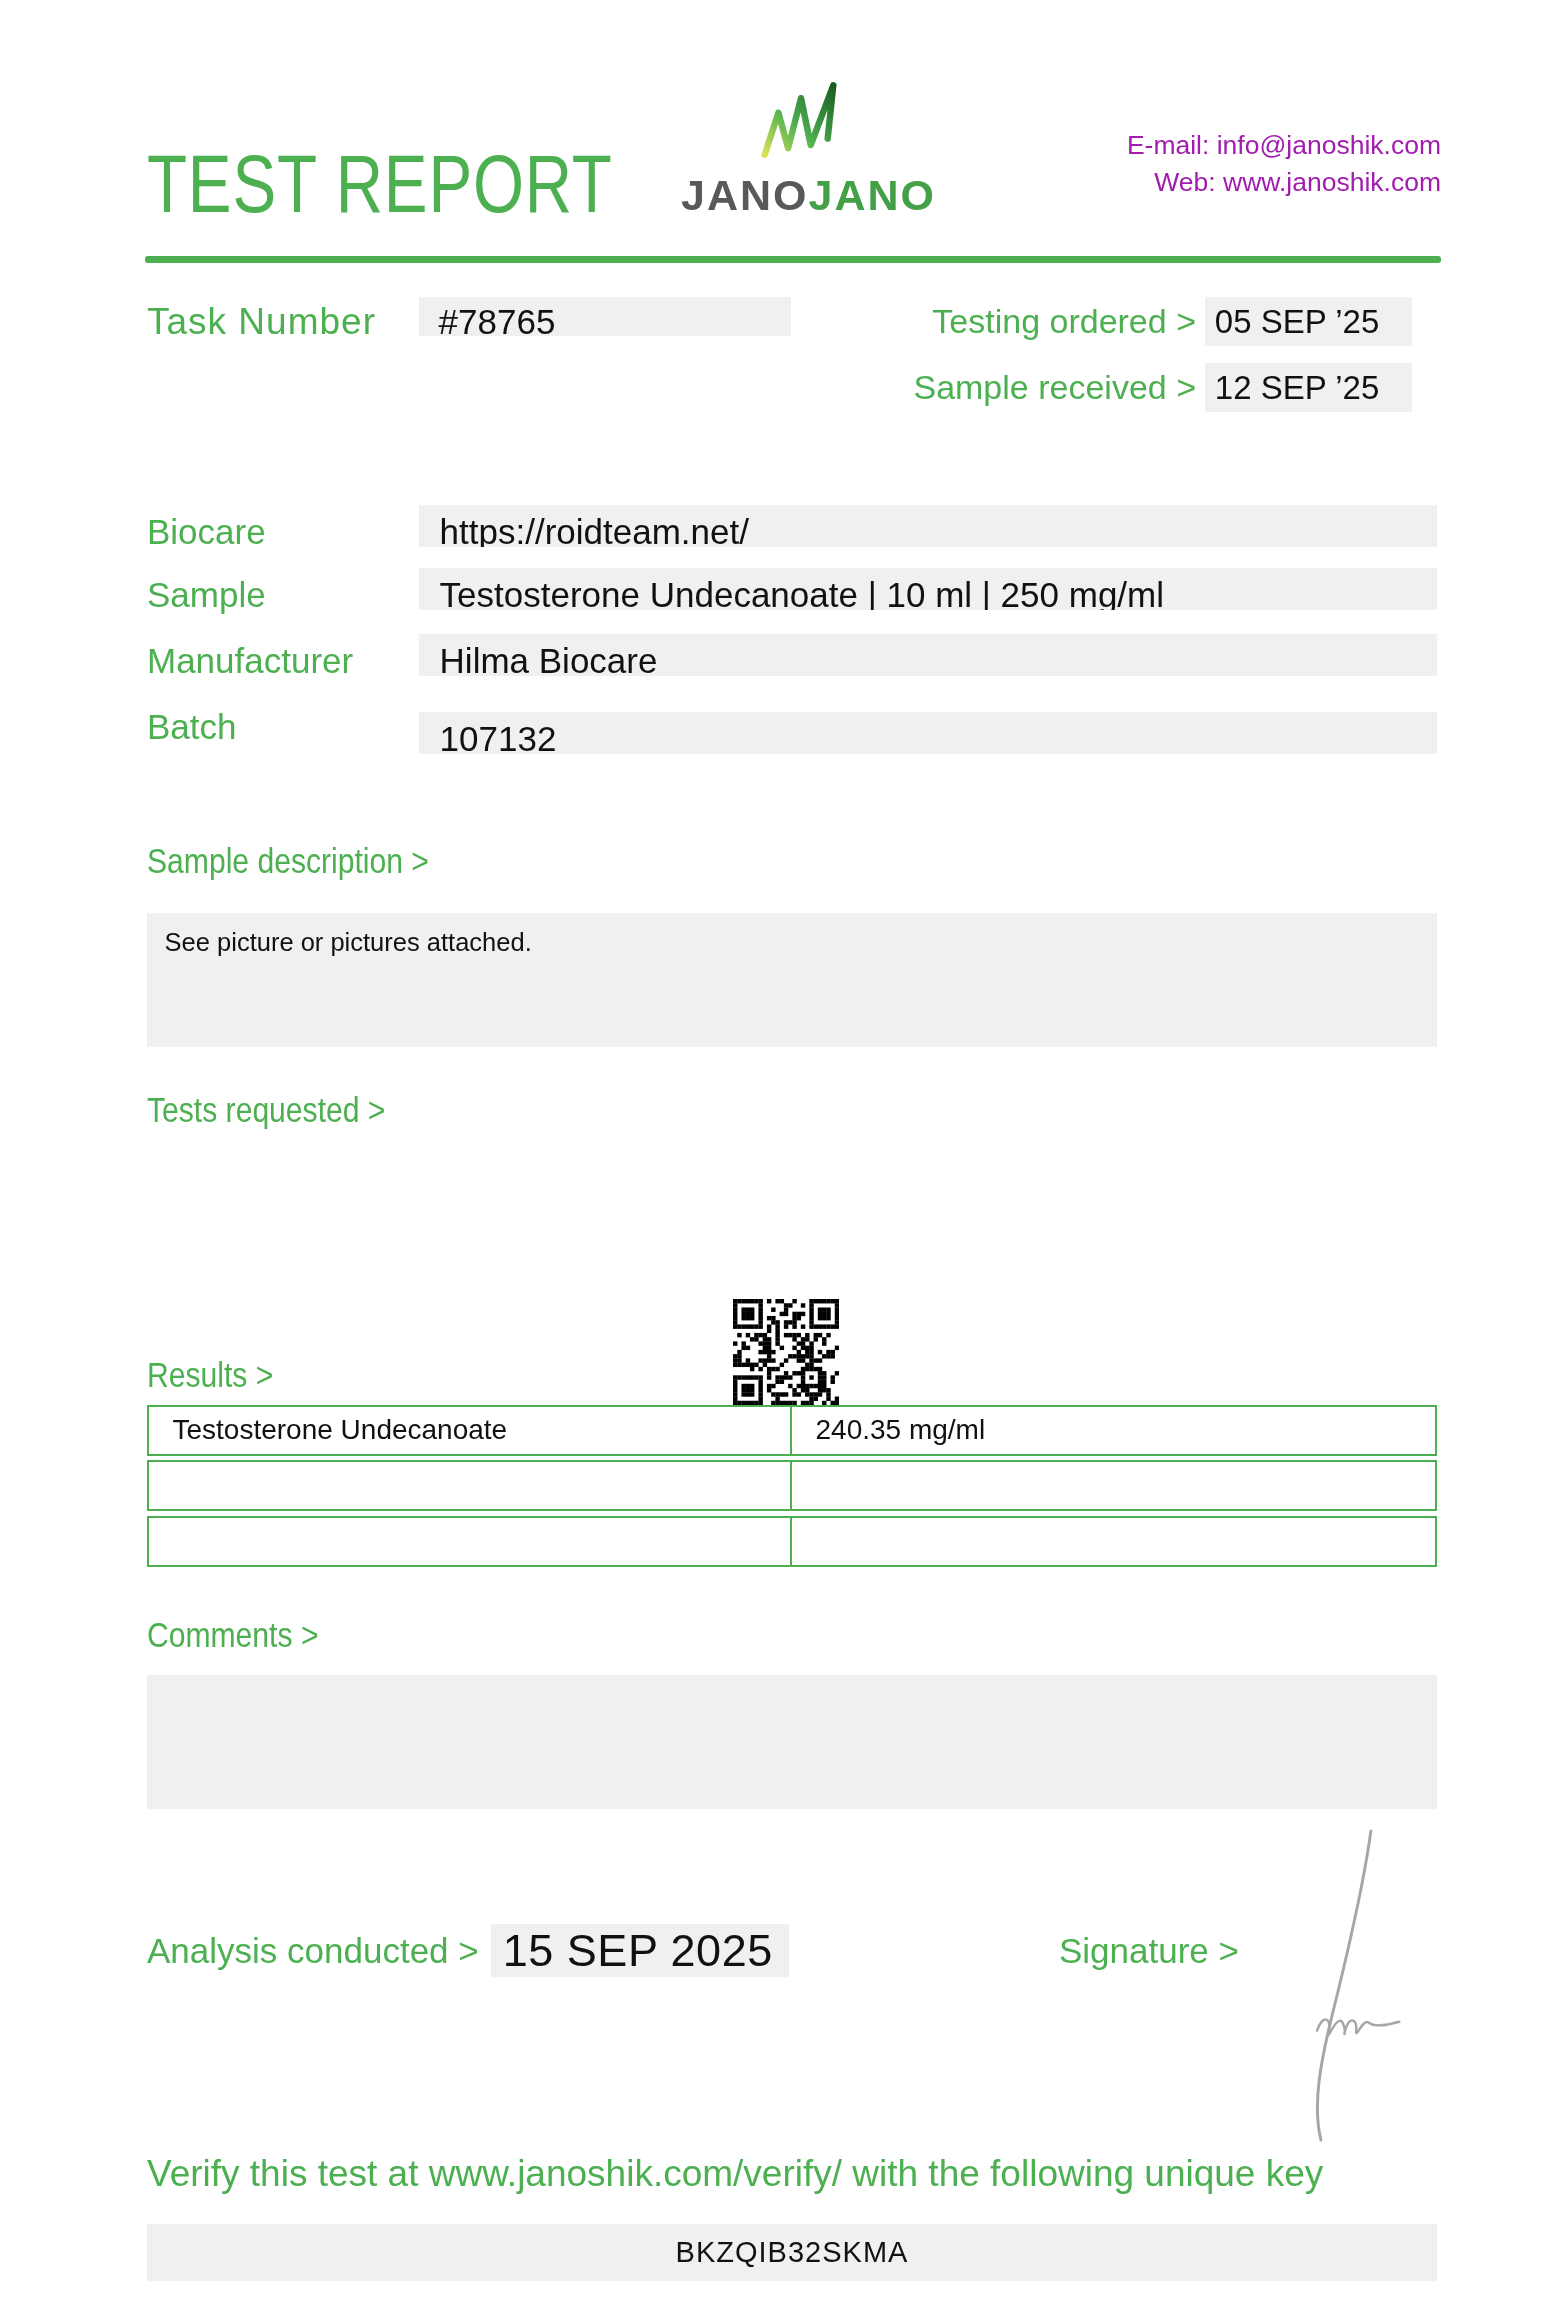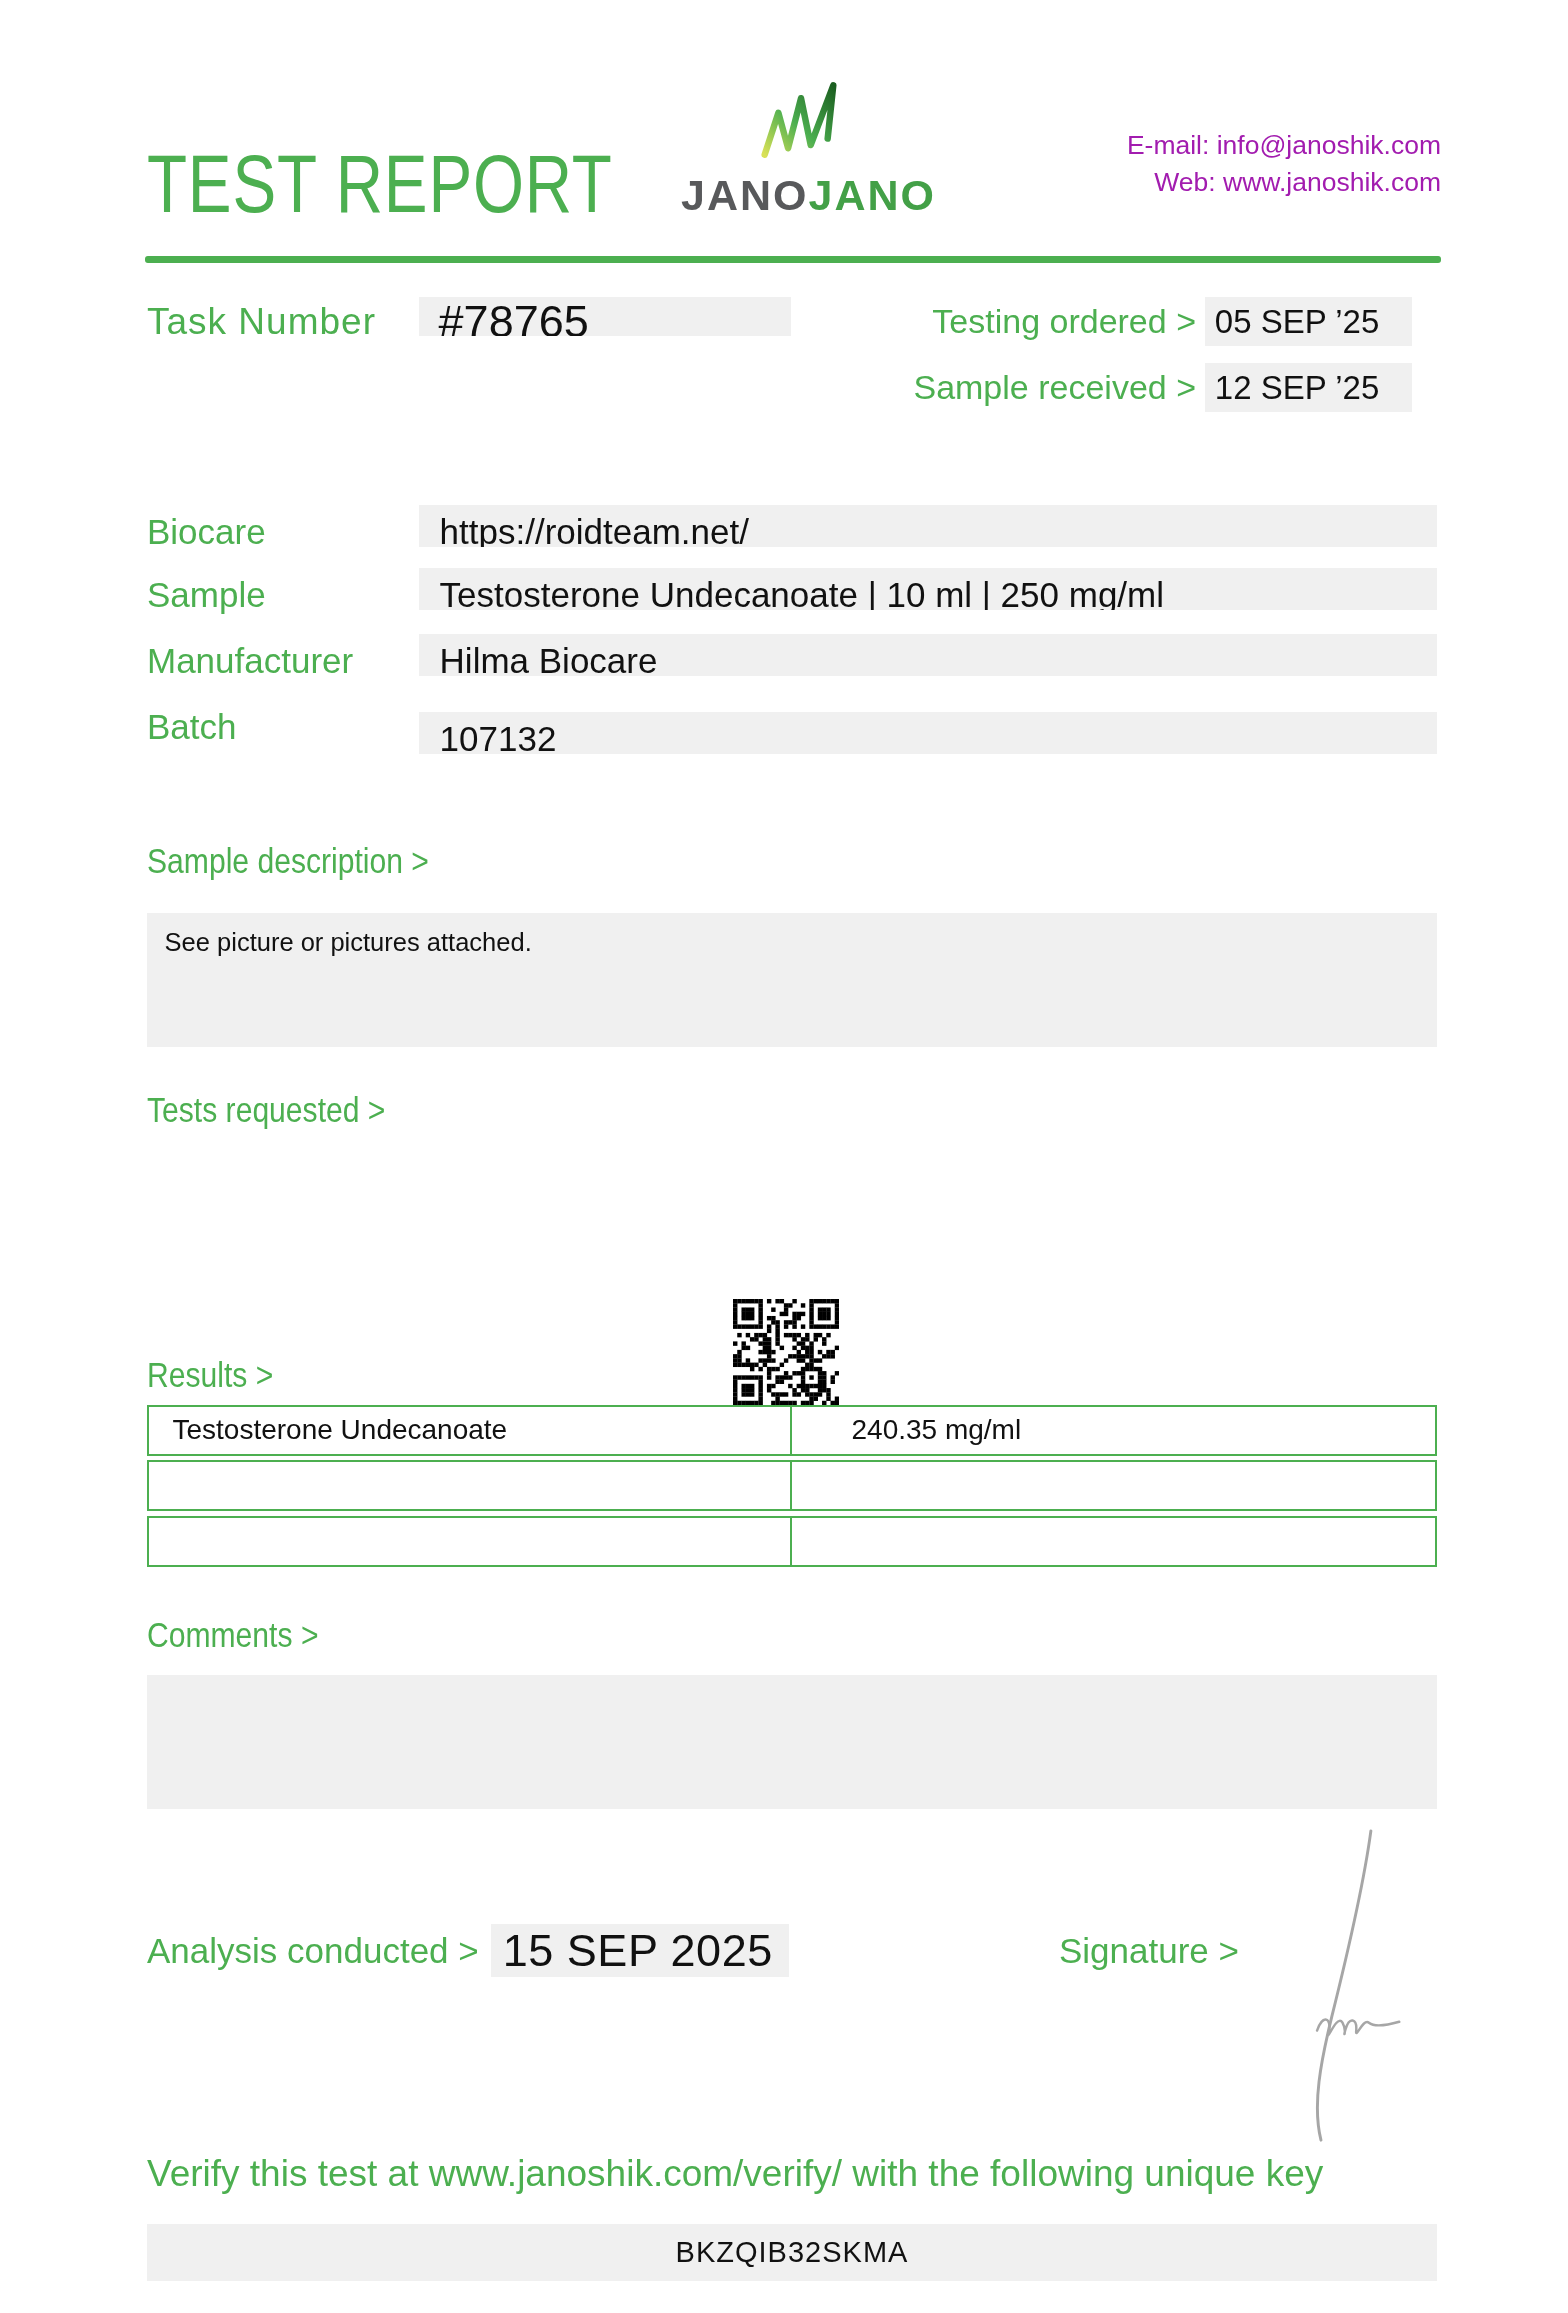--- a/index.html
+++ b/index.html
@@ -26,21 +26,21 @@
   }
   .rule{position:absolute;left:145px;top:256px;width:1296px;height:6.9px;background:#4caf50;border-radius:2.9px;}
 
   
   .glabel{position:absolute;color:#4caf50;white-space:nowrap;}
   .gbox{position:absolute;background:#f0f0f0;white-space:nowrap;overflow:hidden;}
   .val{color:#111111;}
 
   
   .task-label{left:147px;top:297px;font-size:37px;line-height:49px;letter-spacing:1px;}
-  .task-box{left:419px;top:297px;width:372px;height:39px;font-size:45px;line-height:49px;padding-left:19.6px;box-sizing:border-box;}
+  .task-box{left:419px;top:297px;width:372px;height:39px;font-size:35px;line-height:49px;padding-left:19.6px;box-sizing:border-box;}
   .ordered-label{left:882px;top:297px;width:314px;font-size:34px;line-height:49px;text-align:right;}
   .received-label{left:882px;top:363px;width:314px;font-size:34px;line-height:49px;text-align:right;}
   .ordered-box{left:1205px;top:297px;width:207px;height:49px;font-size:33px;line-height:49px;padding-left:9.8px;box-sizing:border-box;}
   .received-box{left:1205px;top:363px;width:207px;height:49px;font-size:33px;line-height:49px;padding-left:9.8px;box-sizing:border-box;}
 
   
   .info-label{font-size:35px;line-height:53px;}
   .info-box{left:419px;width:1018px;height:42px;font-size:35px;line-height:53px;padding-left:20.6px;box-sizing:border-box;}
   .il0{left:147px;top:505px;} .ib0{top:505px;}
   .il1{left:147px;top:568px;} .ib1{top:568px;}
@@ -55,21 +55,21 @@
   .b-desc{top:913px;height:134px;}
   .b-tests{top:1160px;height:136px;}
   .b-comments{top:1675px;height:134px;}
 
   
   .qr{position:absolute;left:733px;top:1299px;width:106px;height:106px;}
 
   
   .result-row{
     position:absolute;left:147px;width:1290px;height:51px;background:#ffffff;
-    border:2.9px solid #4caf50;box-sizing:border-box;display:flex;gap:36px;
+    border:2.9px solid #4caf50;box-sizing:border-box;display:flex;
   }
   .rr0{top:1405px;} .rr1{top:1460px;} .rr2{top:1516px;}
   .cell{line-height:45px;font-size:28px;padding-left:23.5px;box-sizing:border-box;white-space:nowrap;overflow:hidden;}
   .cell.analyte{width:643px;border-right:2.9px solid #4caf50;}
   .cell.result{flex:1;}
 
   
   .analysis-label{left:147px;top:1924px;font-size:35px;line-height:53px;}
   .analysis-box{left:491px;top:1924px;width:298px;height:53px;font-size:45px;line-height:53px;padding-left:11.8px;box-sizing:border-box;letter-spacing:0.5px;}
   .signature-label{left:1059px;top:1924px;font-size:35px;line-height:53px;}

